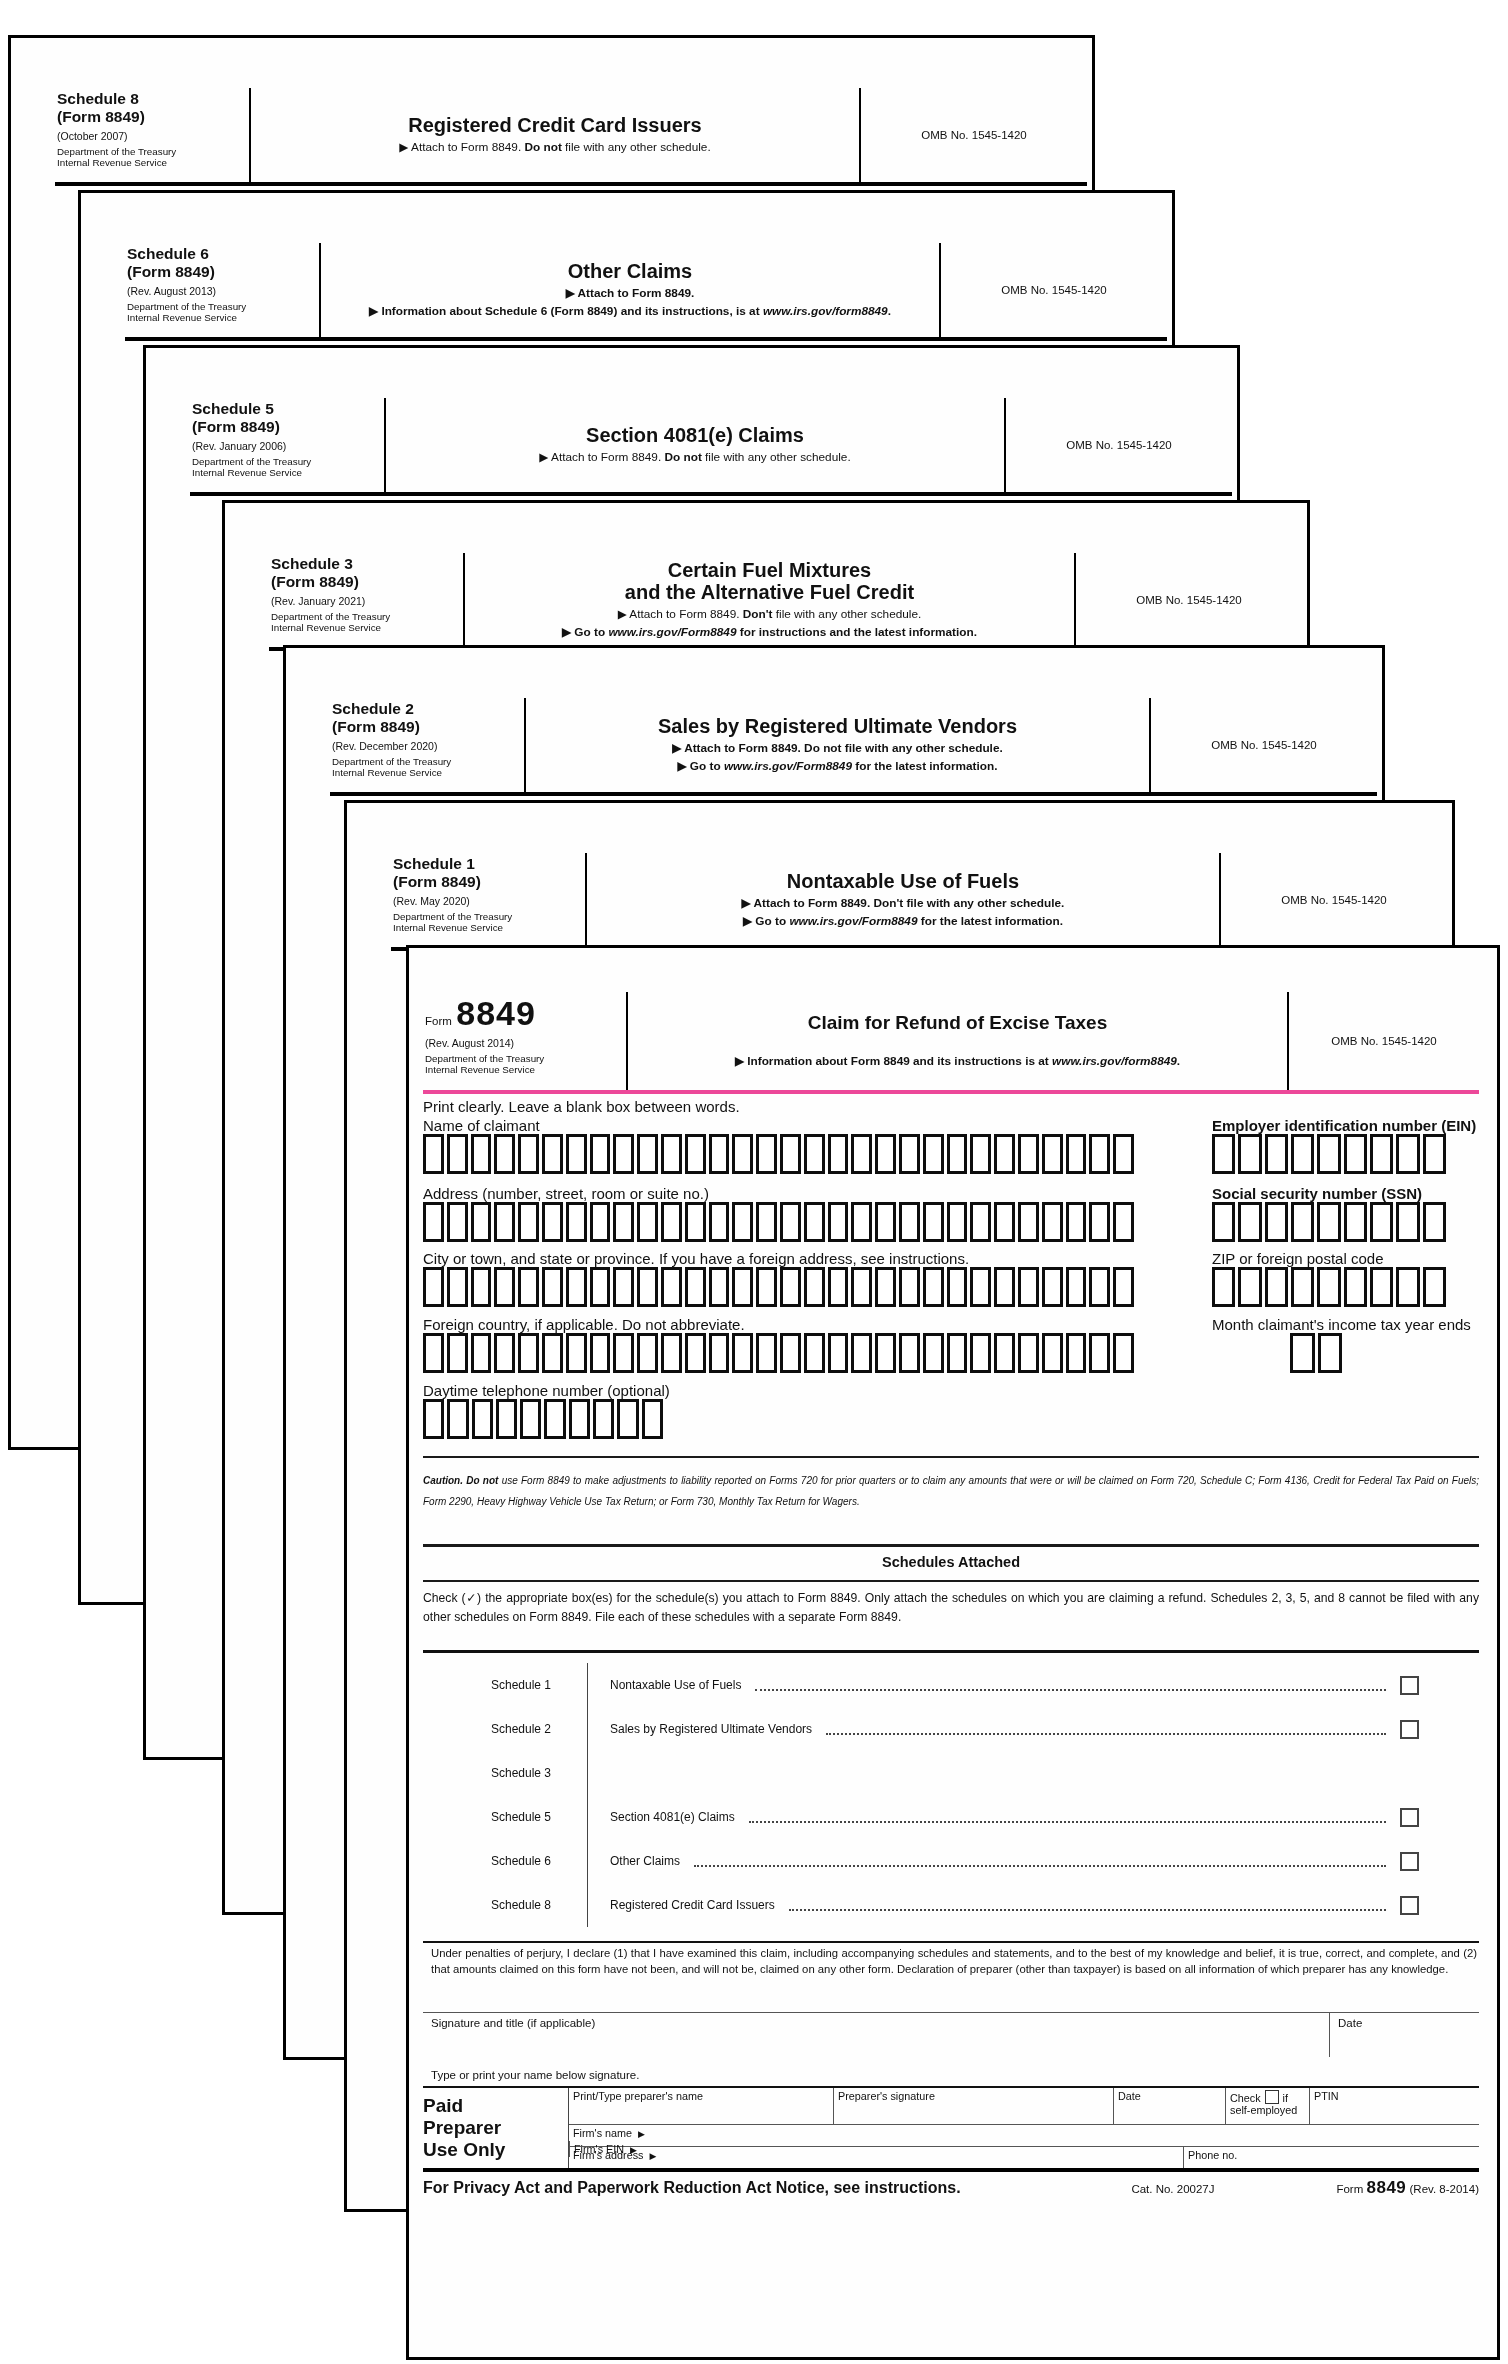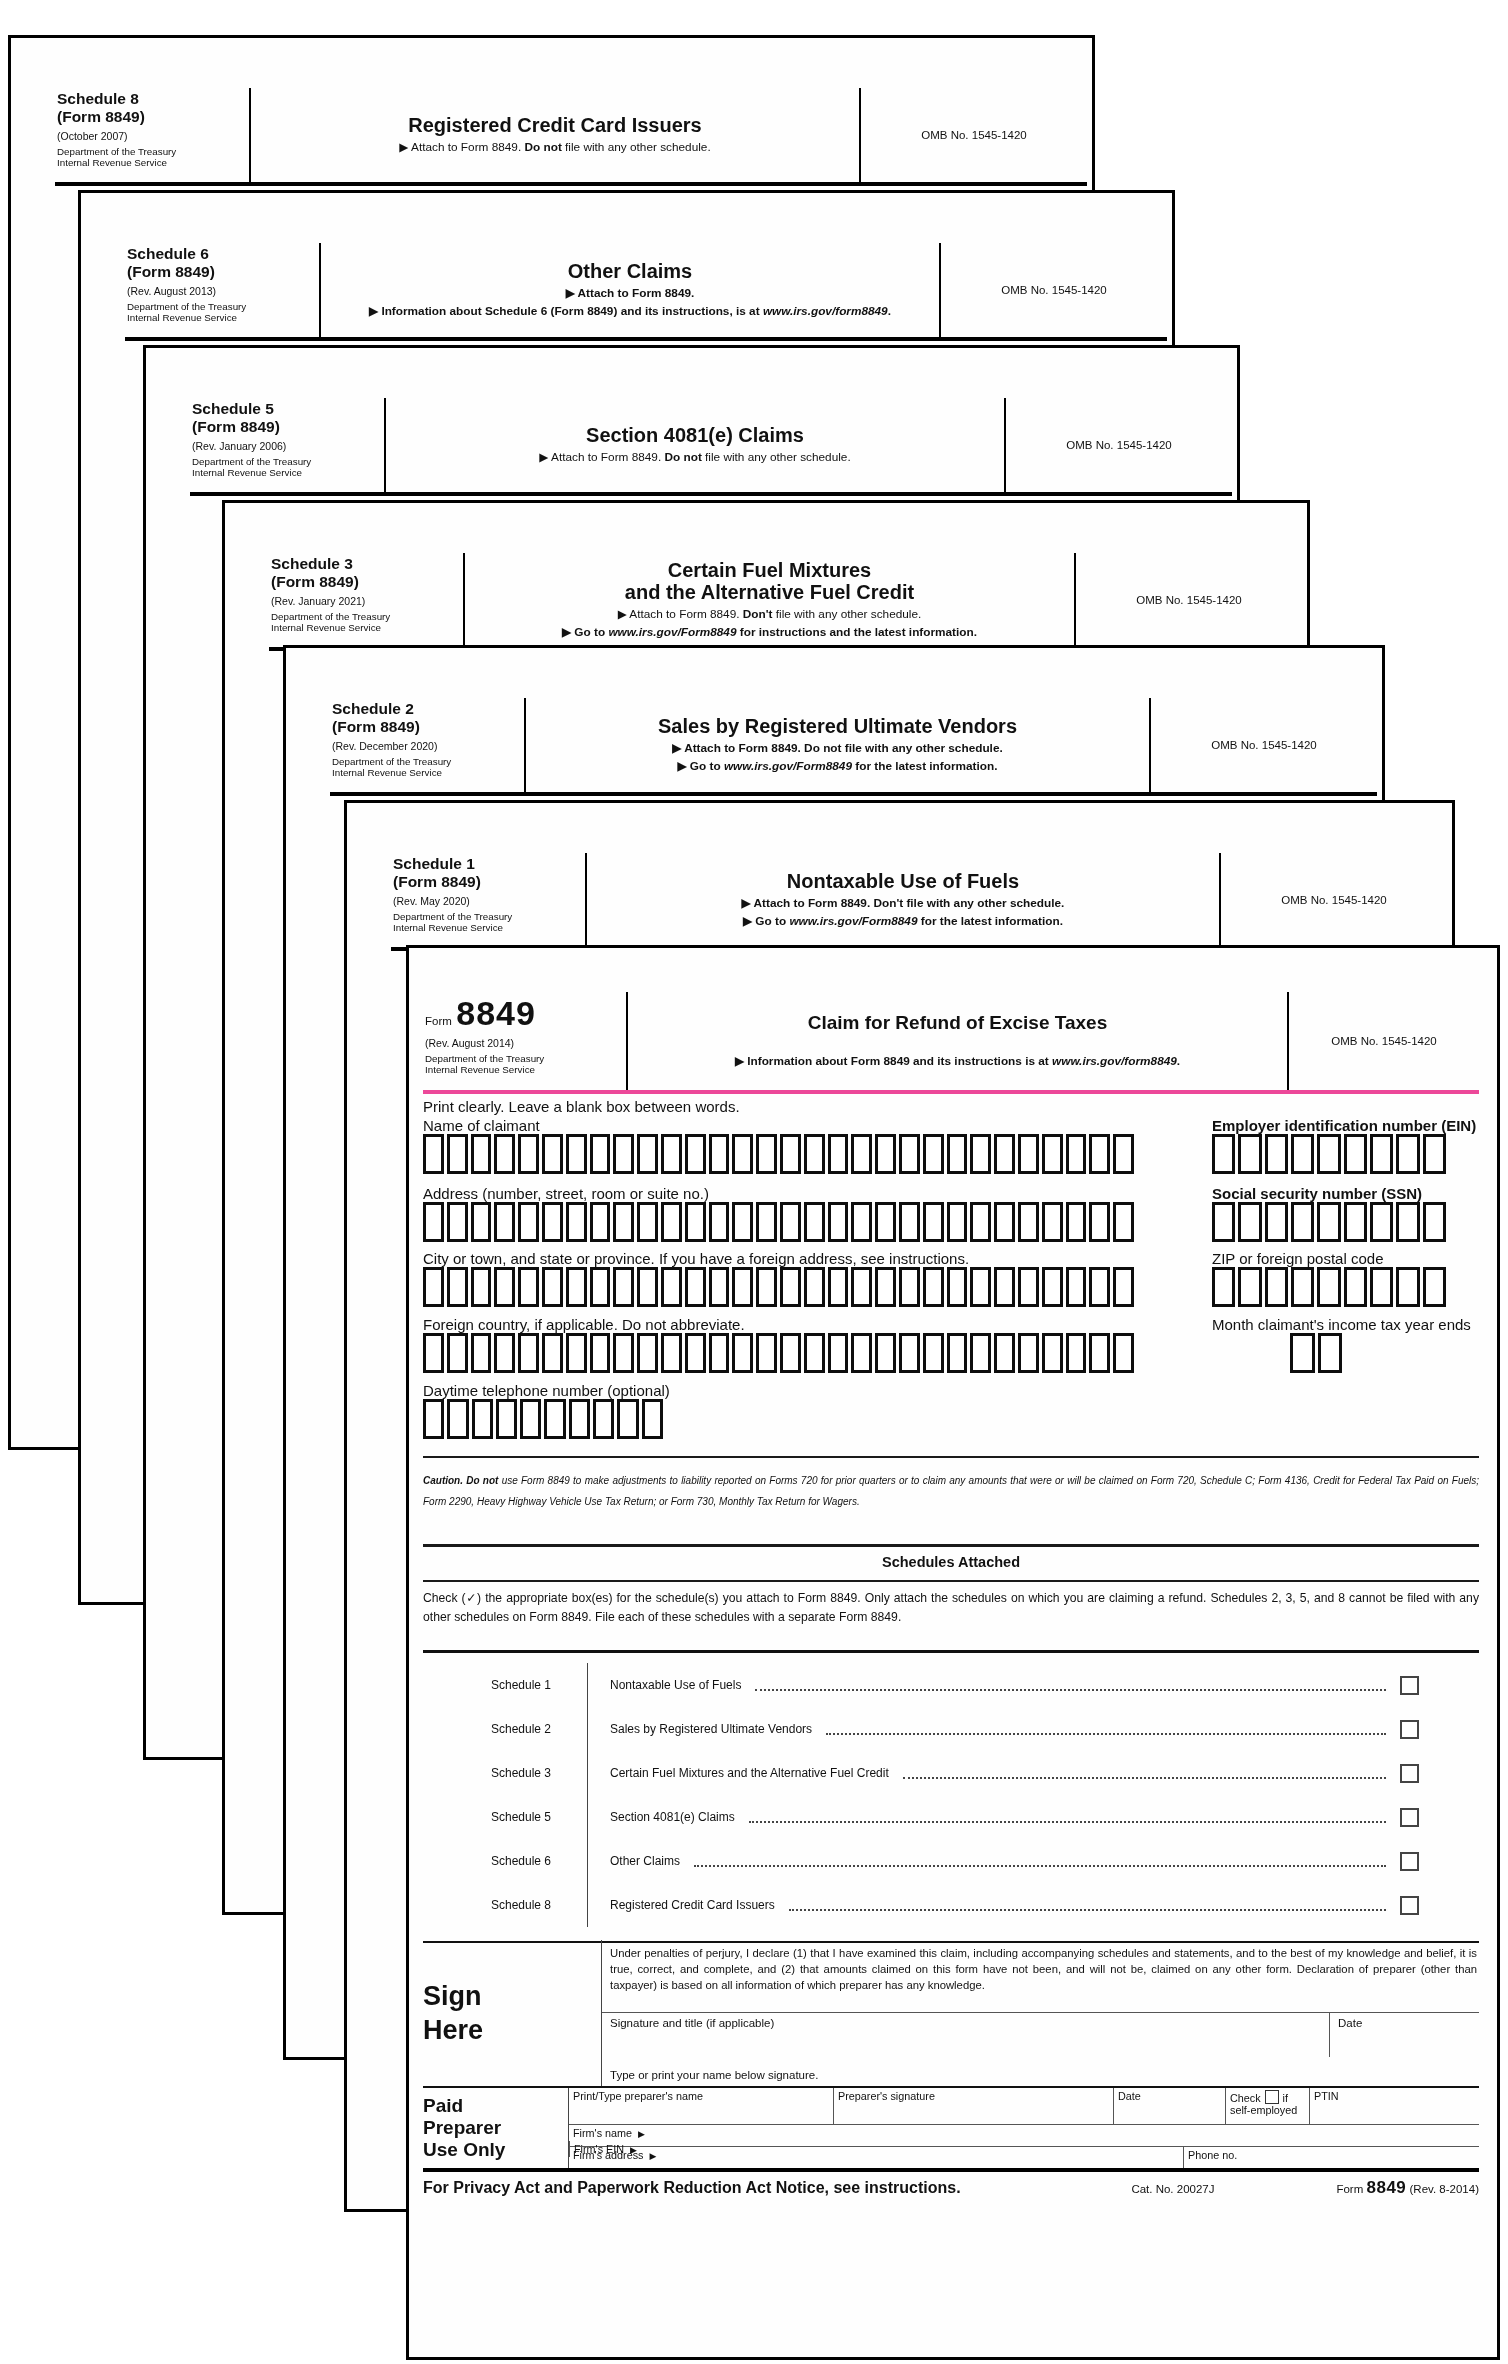--- a/index.html
+++ b/index.html
@@ -447,25 +447,20 @@
     <div class="chkrow">
       <div class="chklab">Schedule 2</div>
       <div class="chkdesc">
           <span>Sales by Registered Ultimate Vendors</span>
           <span class="leaders"></span>
           <span class="chkbox"></span>
         </div>
     </div>
     <div class="chkrow">
       <div class="chklab">Schedule 3</div>
-      <div class="chkdesc">
-          <span>Certain Fuel Mixtures and the Alternative Fuel Credit</span>
-          <span class="leaders"></span>
-          <span class="chkbox"></span>
-        </div>
     </div>
     <div class="chkrow">
       <div class="chklab">Schedule 5</div>
       <div class="chkdesc">
           <span>Section 4081(e) Claims</span>
           <span class="leaders"></span>
           <span class="chkbox"></span>
         </div>
     </div>
     <div class="chkrow">
@@ -480,24 +475,20 @@
       <div class="chklab">Schedule 8</div>
       <div class="chkdesc">
           <span>Registered Credit Card Issuers</span>
           <span class="leaders"></span>
           <span class="chkbox"></span>
         </div>
     </div>
   </div>
 
   <div class="sign">
-    <div class="signlab">
-      <div>Sign</div>
-      <div>Here</div>
-    </div>
     <div class="signright">
       <div class="decl">Under penalties of perjury, I declare (1) that I have examined this claim, including accompanying schedules and statements, and to the best of my knowledge and belief, it is true, correct, and complete, and (2) that amounts claimed on this form have not been, and will not be, claimed on any other form. Declaration of preparer (other than taxpayer) is based on all information of which preparer has any knowledge.</div>
       <div class="sigrow">
         <div class="sigcell">Signature and title (if applicable)</div>
         <div class="datecell">Date</div>
       </div>
       <div class="typerow">Type or print your name below signature.</div>
     </div>
   </div>
 

